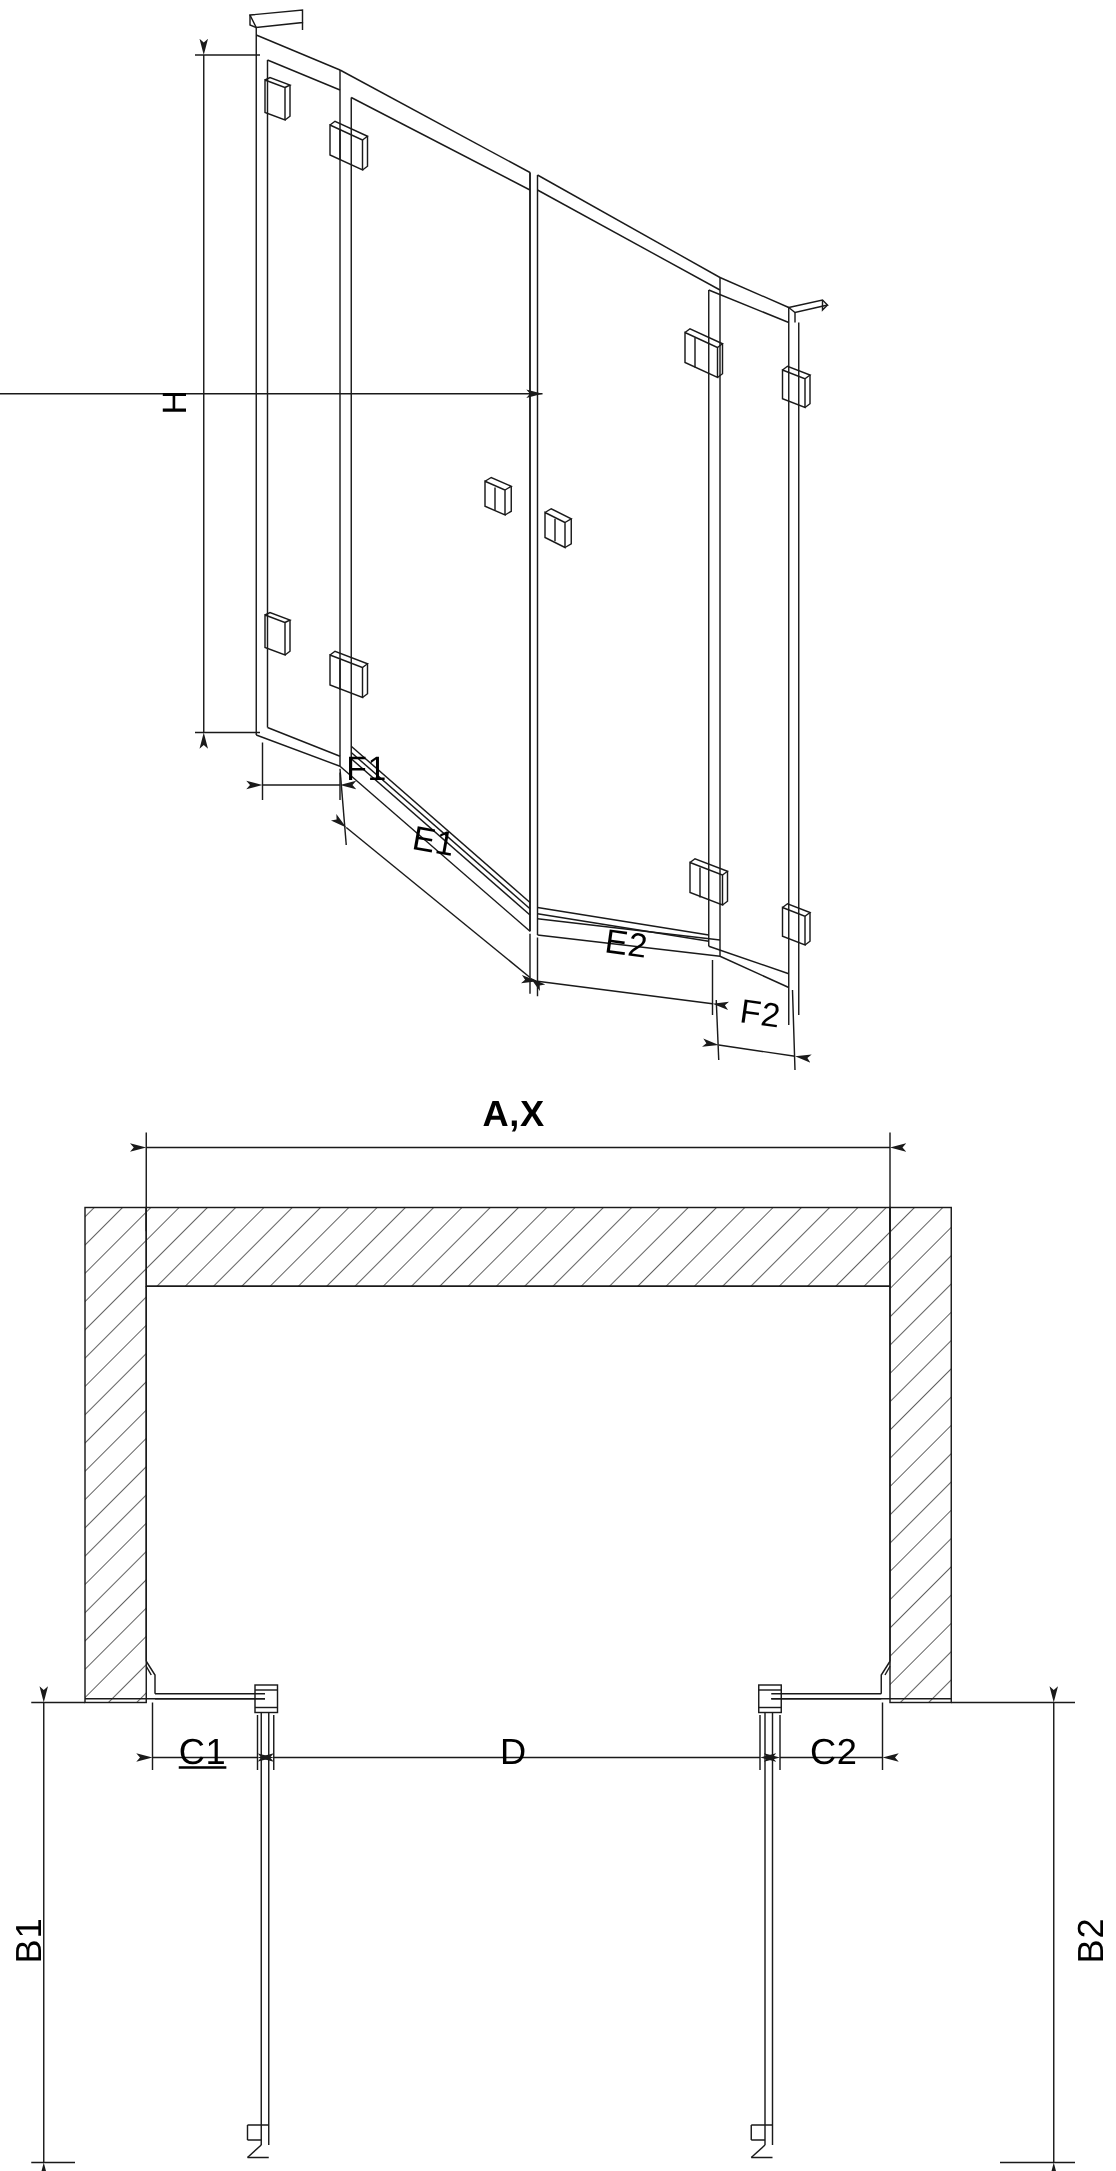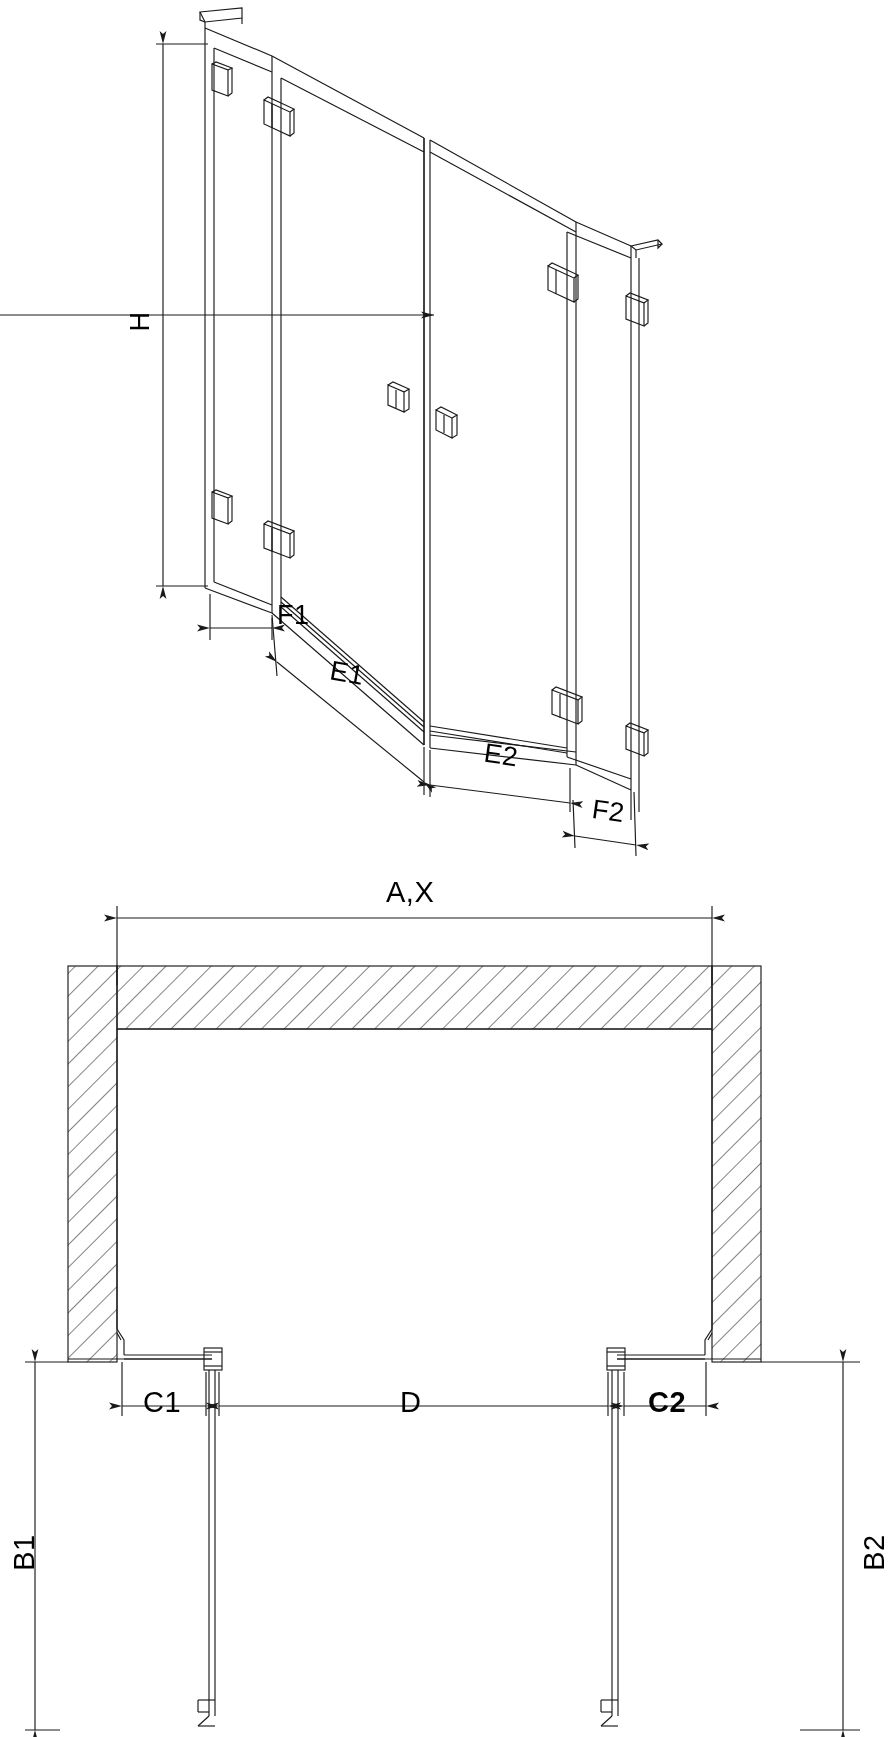--- a/index.html
+++ b/index.html
@@ -324,25 +324,25 @@
   <div class="lbl v90" style="left:130px; top:308px;">H</div>
 
   <div class="lbl" style="left:230px; top:602px;margin-left:47px;">F1</div>
 
   <div class="lbl rot" style="left:330px; top:660px; transform: rotate(10deg);">E1</div>
 
   <div class="lbl rot" style="left:484px; top:742px; transform: rotate(8deg);">E2</div>
 
   <div class="lbl rot" style="left:592px; top:798px; transform: rotate(8deg);">F2</div>
 
-  <div class="lbl" style="left:386px; top:878px; font-size:29px;">A,X</div>
-
-  <div class="lbl" style="left:143px; top:1388px; font-size:29px;">C1</div>
+  <div class="lbl" style="left:386px; top:878px; font-size:29px;font-weight:bold;">A,X</div>
+
+  <div class="lbl" style="left:143px; top:1388px; font-size:29px;text-decoration:underline;">C1</div>
 
   <div class="lbl" style="left:400px; top:1388px; font-size:29px;">D</div>
 
-  <div class="lbl" style="left:648px; top:1388px; font-size:29px;font-weight:bold;">C2</div>
+  <div class="lbl" style="left:648px; top:1388px; font-size:29px;">C2</div>
 
   <div class="lbl v90" style="left:6px; top:1538px; font-size:29px;">B1</div>
 
   <div class="lbl v90" style="left:856px; top:1538px; font-size:29px;">B2</div>
 
 </div>
 
 </body></html>

